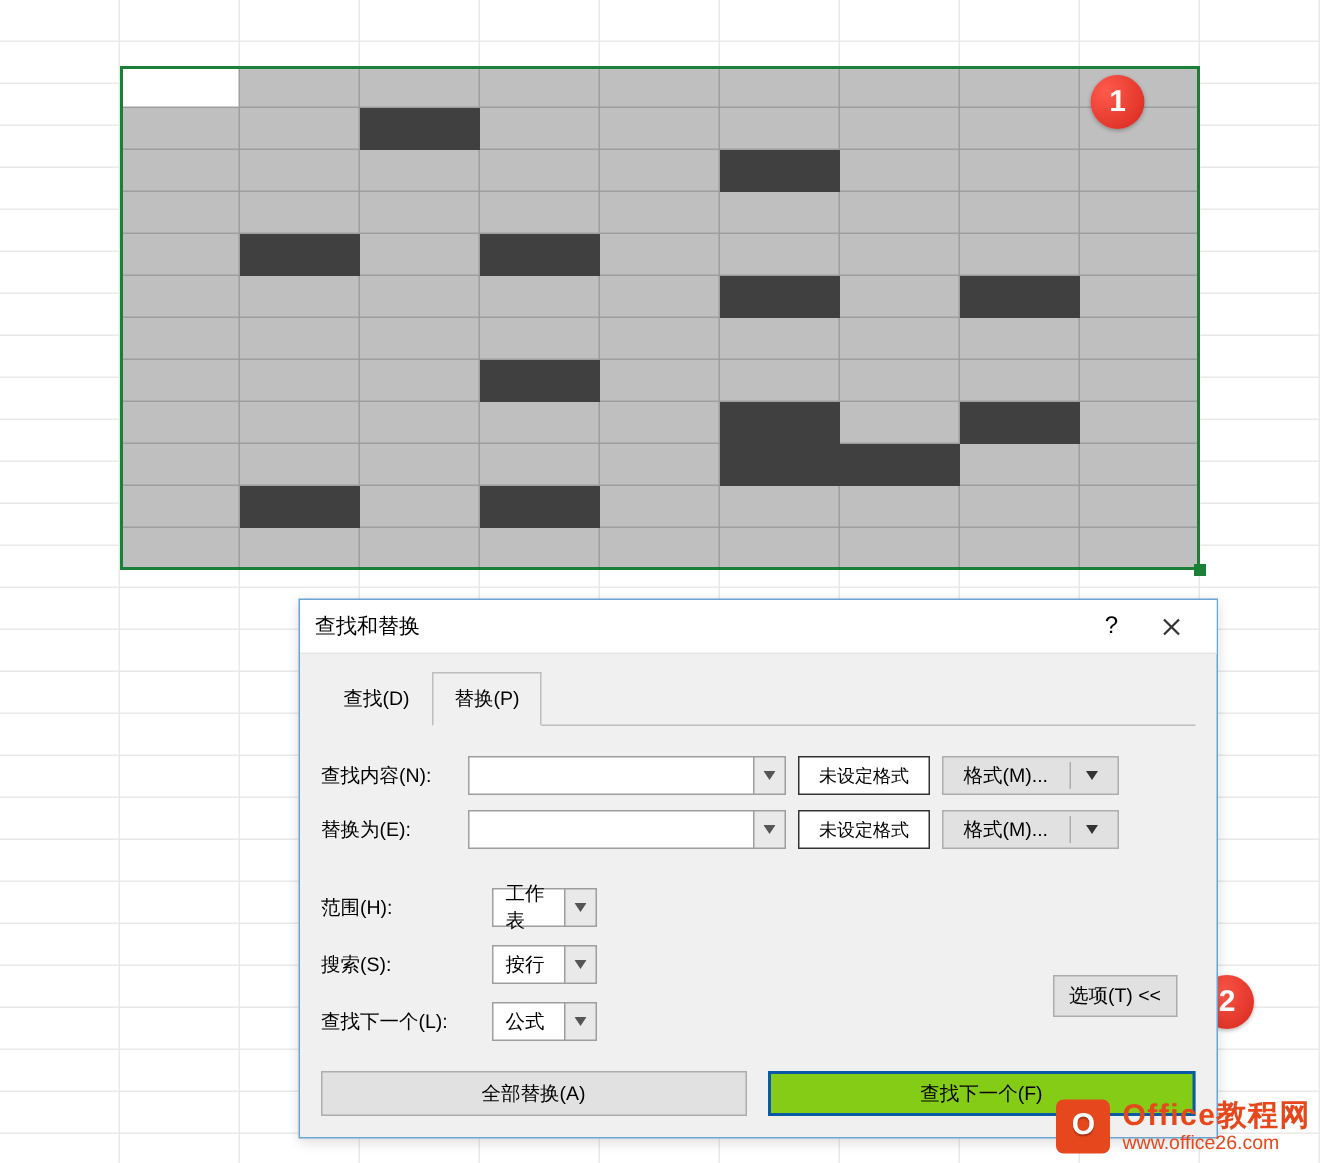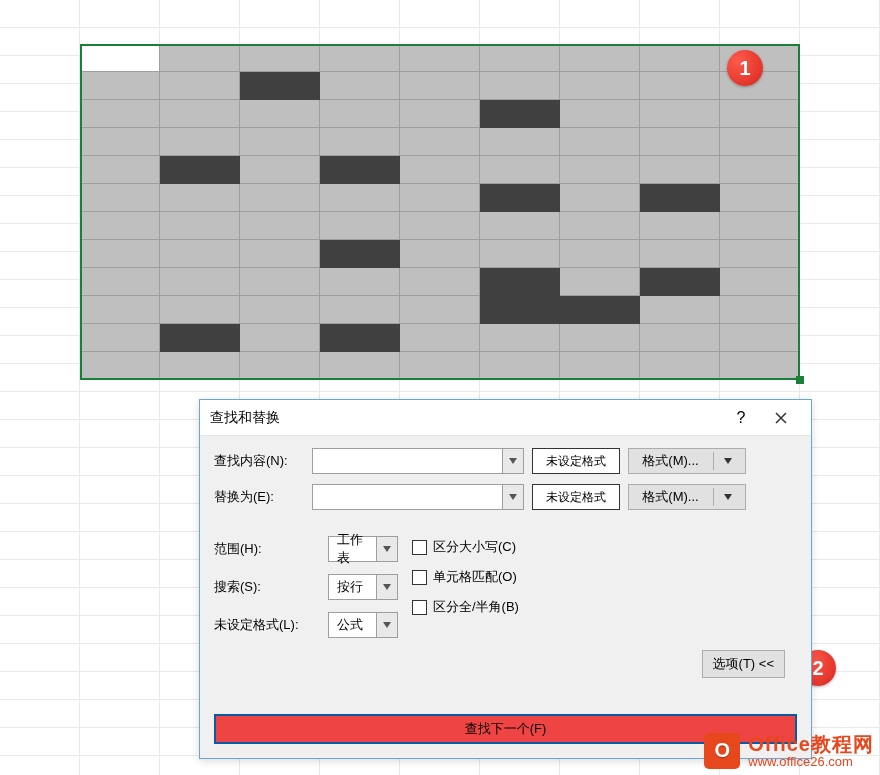--- a/index.html
+++ b/index.html
@@ -239,21 +239,21 @@
     flex: 1;
     height: 30px;
     background: #e1e1e1;
     border: 1px solid #adadad;
     display: flex; align-items: center; justify-content: center;
     cursor: pointer;
     font-size: 13px;
   }
   .btn.default {
     border: 2px solid #0a5aa6;
-    background: #ef4444;
+    background: #84cc16;
     text-align: center;
   }
   .dd svg { width: 8px; height: 6px; }
   
   .watermark {
     position: absolute;
     right: 6px; bottom: 6px;
     display: flex;
     align-items: center;
     gap: 8px;
@@ -719,20 +719,24 @@
   <div class="dlg-titlebar">
     <div class="dlg-title">查找和替换</div>
     <div class="dlg-help">?</div>
     <div class="dlg-close">
       <svg viewBox="0 0 12 12">
           <path d="M1 1 L11 11 M11 1 L1 11" stroke="#333" stroke-width="1.5"></path>
         </svg>
     </div>
   </div>
   <div class="dlg-body">
+    <div class="tabs">
+      <div class="tab">查找(D)</div>
+      <div class="tab active">替换(P)</div>
+    </div>
 
     <div class="form-row">
       <div class="form-label">查找内容(N):</div>
       <div class="text-combo">
         <input style="width: 190px;" value="">
         <div class="dd">
             <svg viewBox="0 0 8 6">
               <path d="M0 0 L8 0 L4 6 Z" fill="#555"></path>
             </svg>
           </div>
@@ -782,50 +786,37 @@
         <div class="form-label">搜索(S):</div>
         <div class="small-combo">
           <div class="val">按行</div>
           <div class="dd">
               <svg viewBox="0 0 8 6">
                 <path d="M0 0 L8 0 L4 6 Z" fill="#555"></path>
               </svg>
             </div>
         </div>
 
-        <div class="form-label">未设定格式(L):</div>
+        <div class="form-label">查找下一个(L):</div>
         <div class="small-combo">
           <div class="val">公式</div>
           <div class="dd">
               <svg viewBox="0 0 8 6">
                 <path d="M0 0 L8 0 L4 6 Z" fill="#555"></path>
               </svg>
             </div>
         </div>
       </div>
 
-      <div class="checks">
-        <div class="chk">
-          <div class="chk-box"></div>
-          <span>区分大小写(C)</span>
-        </div>
-        <div class="chk">
-          <div class="chk-box"></div>
-          <span>单元格匹配(O)</span>
-        </div>
-        <div class="chk">
-          <div class="chk-box"></div>
-          <span>区分全/半角(B)</span>
-        </div>
-      </div>
     </div>
 
     <div class="options-btn">选项(T) &lt;&lt;</div>
 
     <div class="btn-row">
+      <div class="btn">全部替换(A)</div>
       <div class="btn default">查找下一个(F)</div>
     </div>
   </div>
 </div>
 
 <div class="watermark">
   <div class="wm-icon">O</div>
   <div class="wm-text">
     <div class="wm-cn">Office教程网</div>
     <div class="wm-url">www.office26.com</div>

